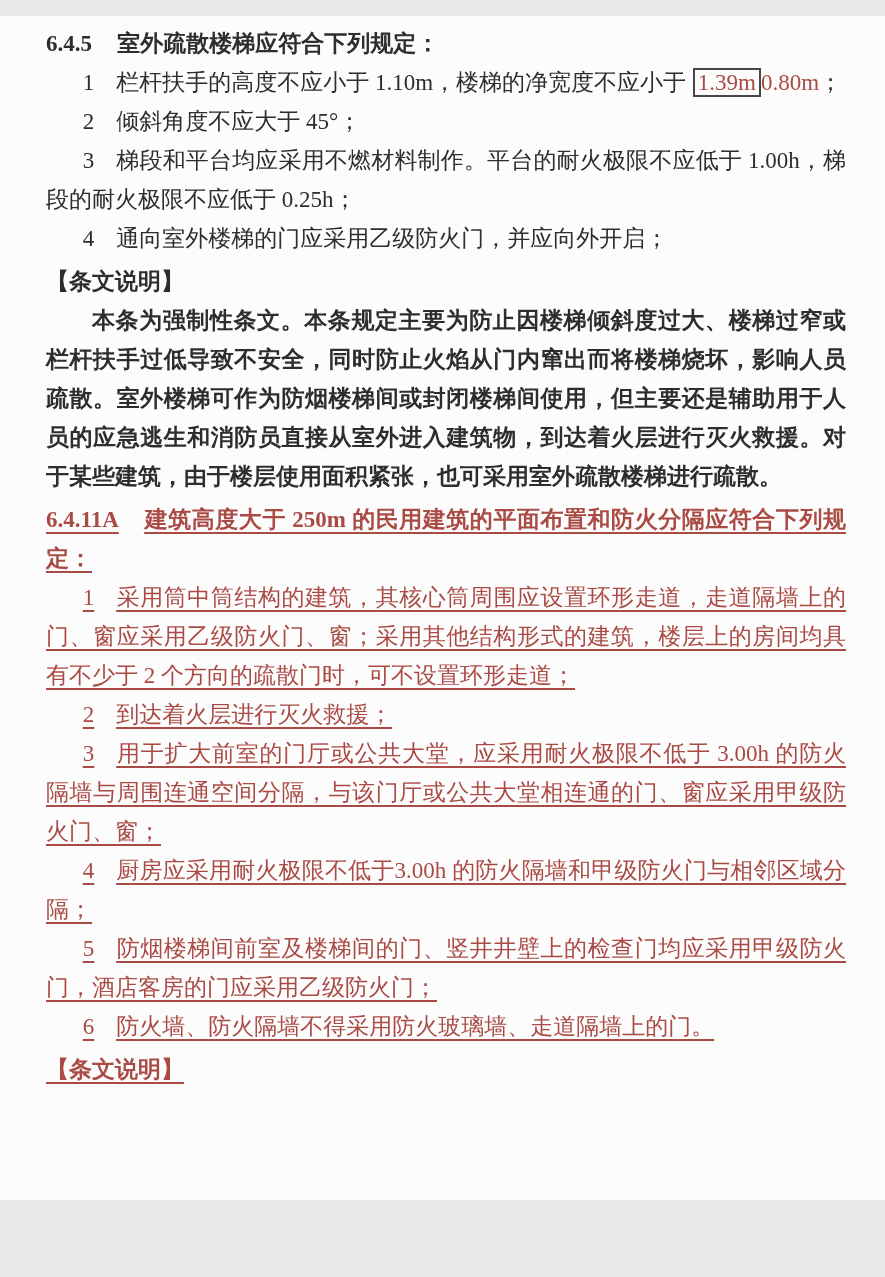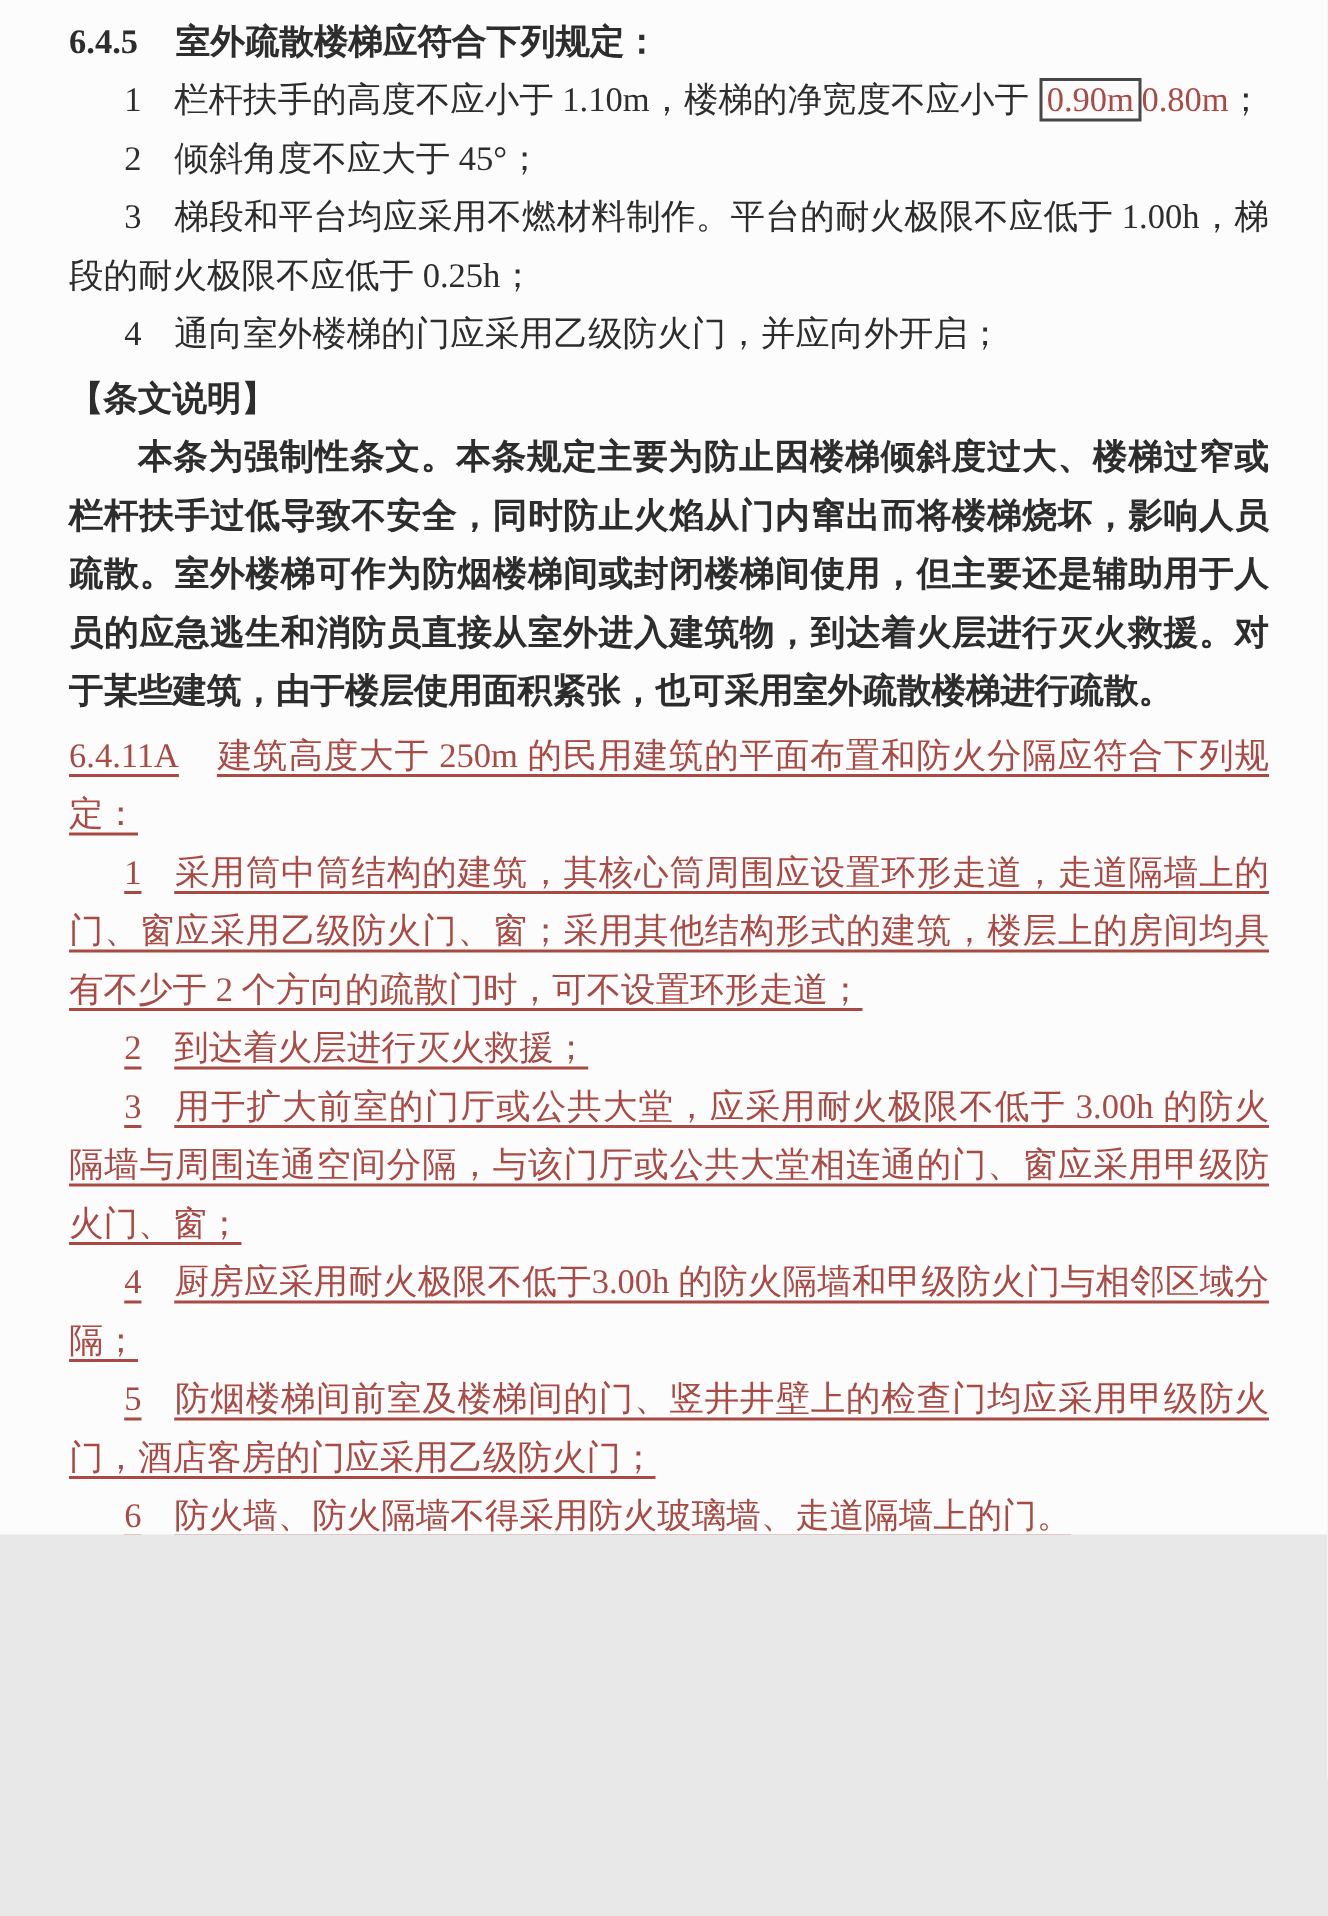--- a/index.html
+++ b/index.html
@@ -1,36 +1,36 @@
 <!DOCTYPE html>
 <html style="--page-bg: #fcfcfc; --ink: #2d2d2d; --revision-red: #aa4a44; --box-border: #474747; --watermark-gray: #c6aca4; --brand-bronze: #8f6f45; --brand-ink: #1f1f1f;"><head>
 <meta charset="utf-8">
 <style>
   html,body { margin:0; padding:0; }
   body { background:#e8e8e8; }
   .page {
-    position:relative; width:885px; height:1023px; margin:0 auto;
+    position:relative; width:885px; height:1184px; margin:16px auto;
     background:var(--page-bg, #fcfcfc); overflow:hidden;
     font-family:"Liberation Serif","DejaVu Serif",serif;
     color:var(--ink, #2d2d2d);
   }
   .doc {
     position:absolute; left:46px; top:8px; width:800px;
     font-size:23px; line-height:39px; text-align:justify;
   }
   .doc p { margin:0; }
   .head { font-weight:bold; }
   .sec-no { margin-right:1.1em; }
   .item { text-indent:1.6em; }
   .no { margin-right:0.95em; }
   .label-black { font-weight:bold; margin-top:4px !important; }
   .para { text-indent:2em;font-weight:bold; }
   .red { color:var(--revision-red, #aa4a44); }
   .ru { text-decoration:underline; text-decoration-thickness:1.5px; text-underline-offset:5px; }
-  .red-head { font-weight:normal; margin-top:4px !important; }
+  .red-head { font-weight:bold; margin-top:4px !important; }
   .label-red { font-weight:bold; margin-top:4px !important; display:inline-block; }
   .boxed {
     color:var(--revision-red, #aa4a44);
     border:2px solid var(--box-border, #474747);
     padding:0 3px; margin-left:1px;
   }
   .rev {
     color:var(--revision-red, #aa4a44);
     text-decoration-thickness:1.5px; text-underline-offset:4px;
   }
@@ -50,21 +50,21 @@
   .brand-site { display:block; font-size:15px; font-weight:bold; color:var(--brand-ink,#1f1f1f); font-family:"Liberation Mono","DejaVu Sans Mono",monospace; line-height:18px; }
 </style>
 </head>
 <body>
 
 <div class="page">
   <div class="doc">
 
     <p class="head"><span class="sec-no">6.4.5</span><span>室外疏散楼梯应符合下列规定：</span></p>
 
-    <p class="item"><span class="no">1</span><span>栏杆扶手的高度不应小于 1.10m，楼梯的净宽度不应小于 </span><span class="boxed">0.90m</span><span class="rev">0.80m</span><span>；</span></p>
+    <p class="item"><span class="no">1</span><span>栏杆扶手的高度不应小于 1.10m，楼梯的净宽度不应小于 </span><span class="boxed">1.39m</span><span class="rev">0.80m</span><span>；</span></p>
 
     <p class="item"><span class="no">2</span><span>倾斜角度不应大于 45°；</span></p>
 
     <p class="item"><span class="no">3</span><span>梯段和平台均应采用不燃材料制作。平台的耐火极限不应低于 1.00h，梯段的耐火极限不应低于 0.25h；</span></p>
 
     <p class="item"><span class="no">4</span><span>通向室外楼梯的门应采用乙级防火门，并应向外开启；</span></p>
 
 
     <p class="label-black">【条文说明】</p>
 

